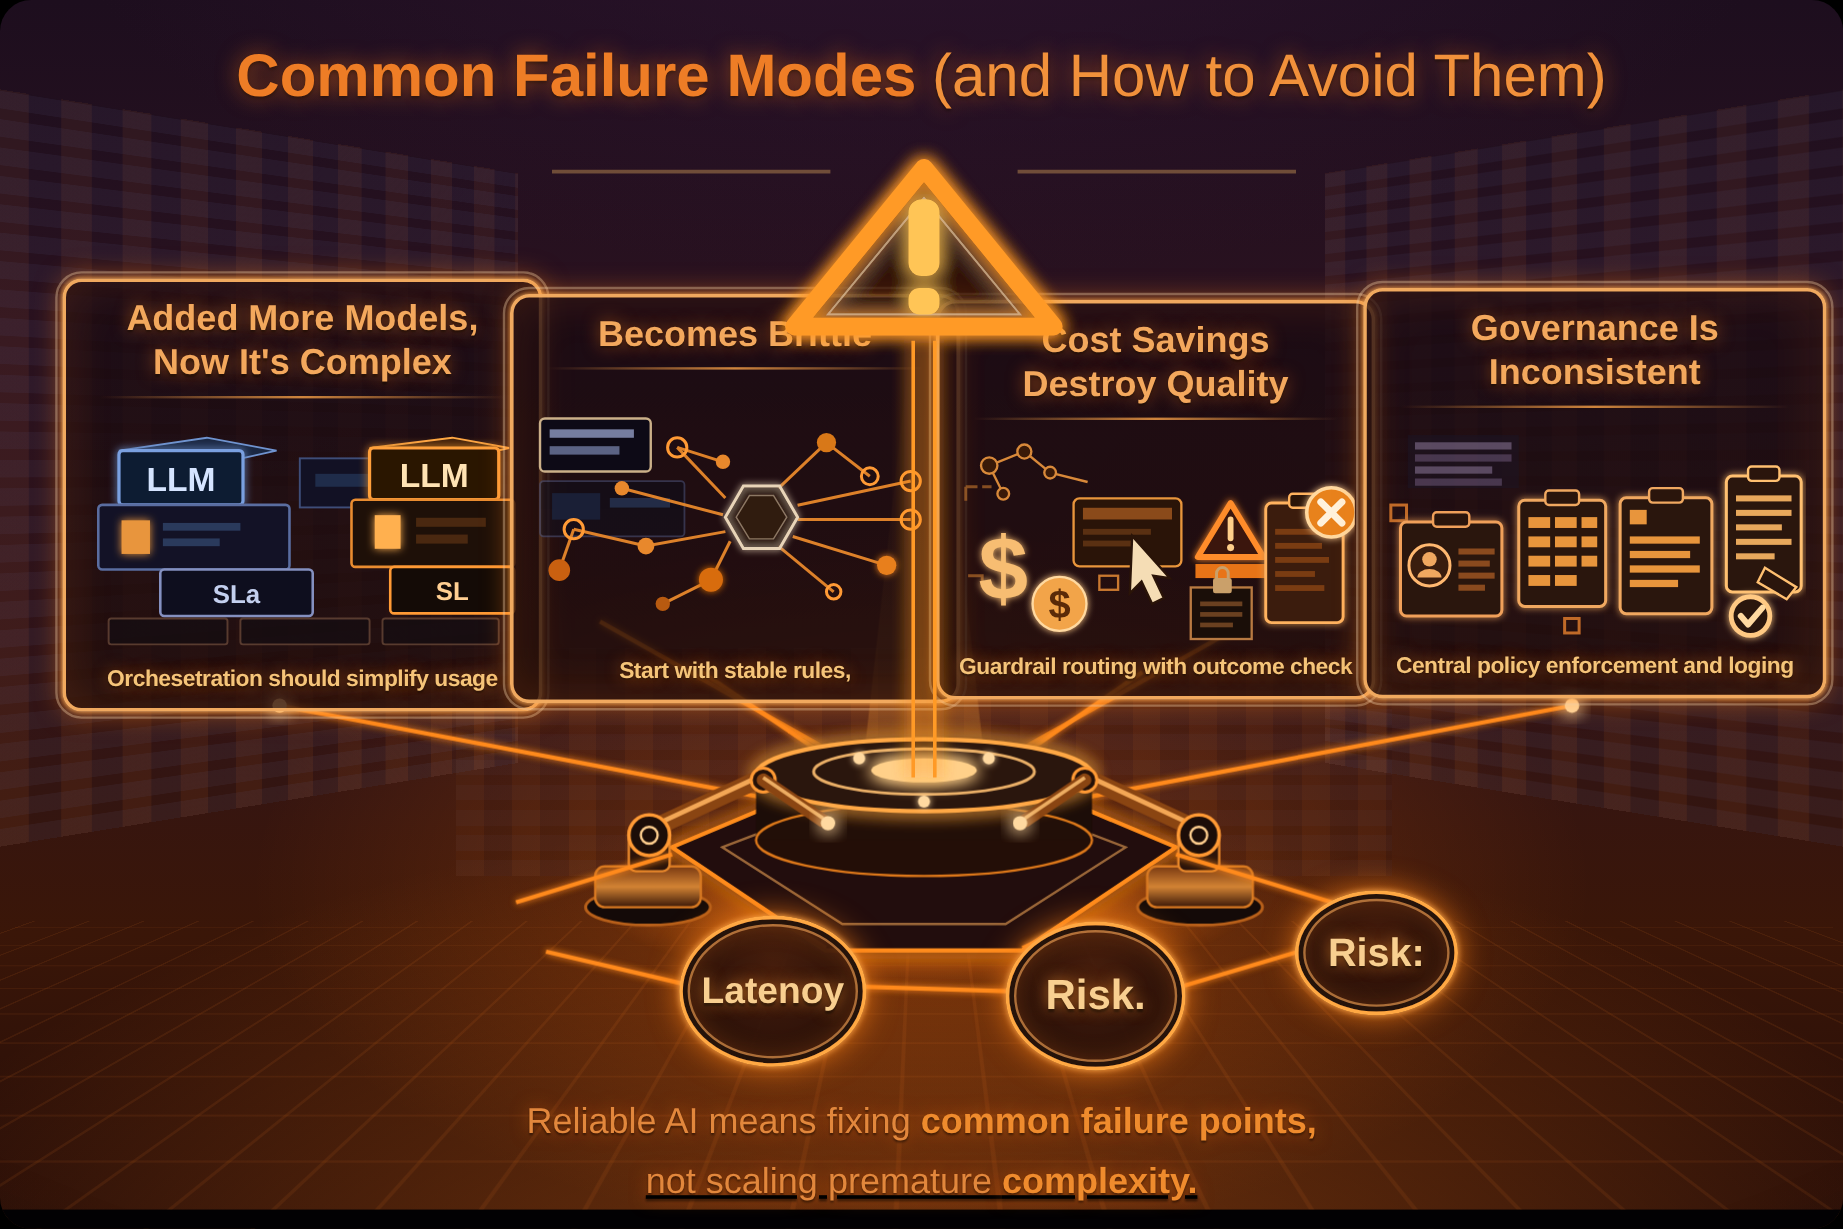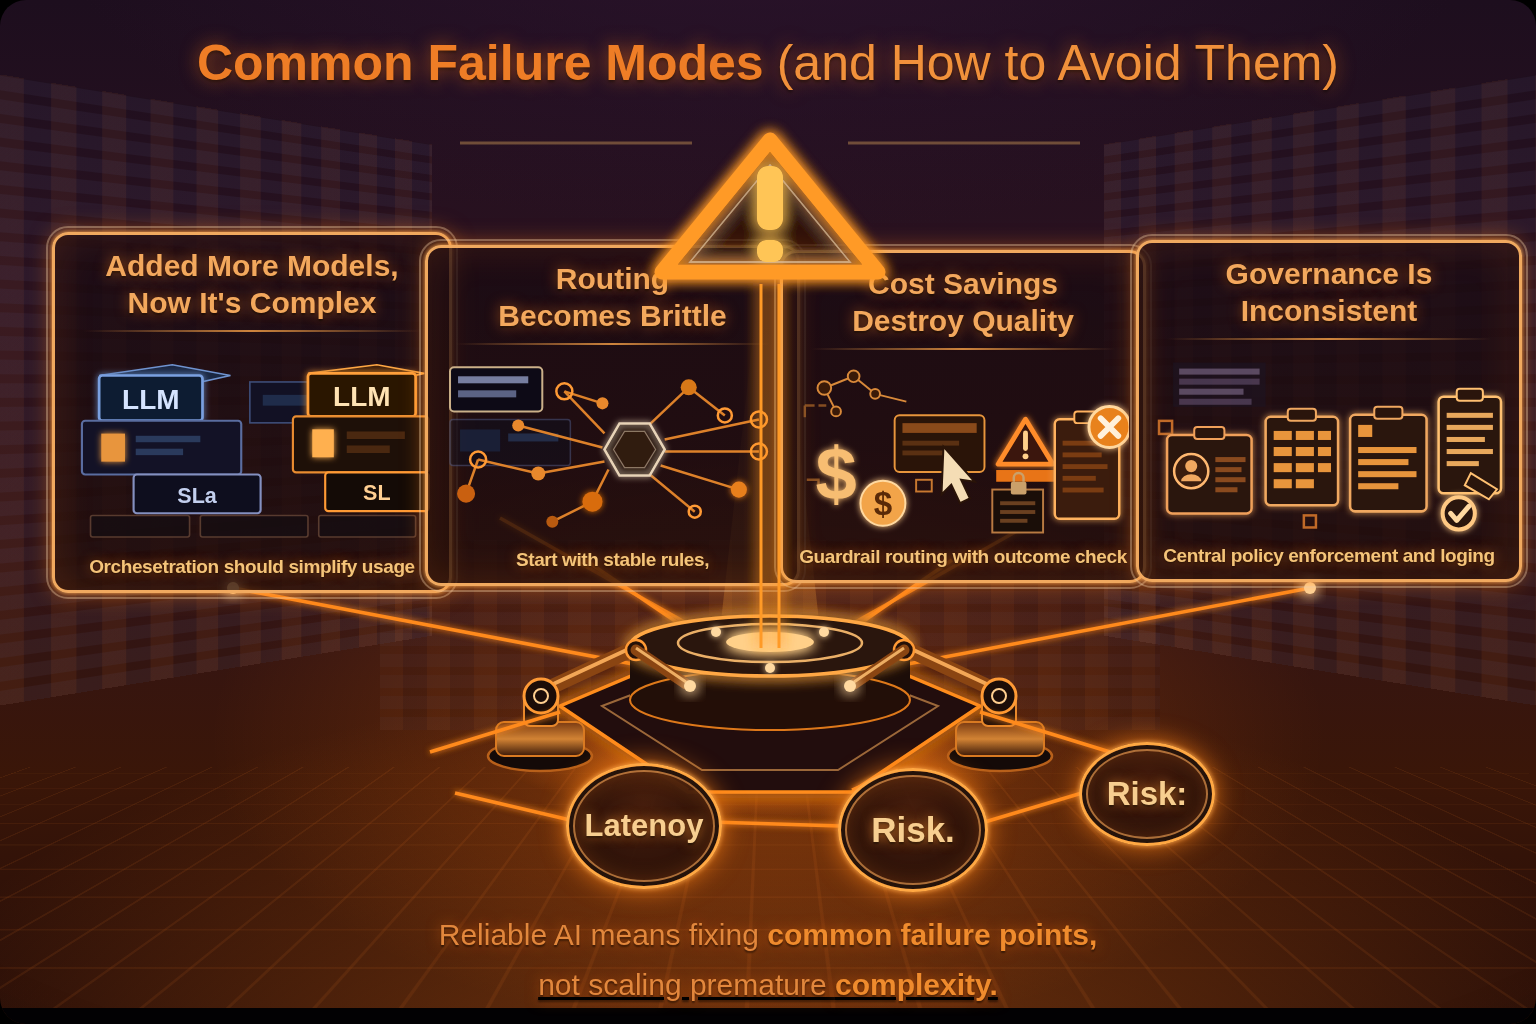--- a/index.html
+++ b/index.html
@@ -233,21 +233,20 @@
           <rect x="258" y="87" width="40" height="7" fill="#4a2810"></rect>
         <rect x="238" y="112" width="96" height="36" rx="3" fill="#140b06" stroke="#ff9a35" stroke-width="2"></rect>
         <text x="286" y="138" font-size="20" font-weight="bold" fill="#ffcf92" text-anchor="middle">SL</text>
       </g>
     </svg>
     <div class="panel-caption">Orchesetration should simplify usage</div>
   </div>
 
   <div class="panel" id="panel-2">
     <div class="panel-title">
-      <div>Routing</div>
       <div>Becomes Brittle</div>
     </div>
     <hr class="panel-divider">
     <svg class="panel-art" viewBox="0 0 340 175">
       <g>
         <rect x="8" y="6" width="92" height="44" rx="4" fill="#0d0a16" stroke="#cbb089" stroke-width="2"></rect>
         <rect x="16" y="15" width="70" height="7" fill="#8a93b8" opacity="0.85"></rect>
         <rect x="16" y="29" width="58" height="7" fill="#6a7398" opacity="0.85"></rect>
         <rect x="8" y="58" width="120" height="46" rx="3" fill="#10101e" stroke="#4a5580" stroke-width="1.5" opacity="0.55"></rect>
         <rect x="18" y="68" width="40" height="22" fill="#1d2844" opacity="0.7"></rect>

